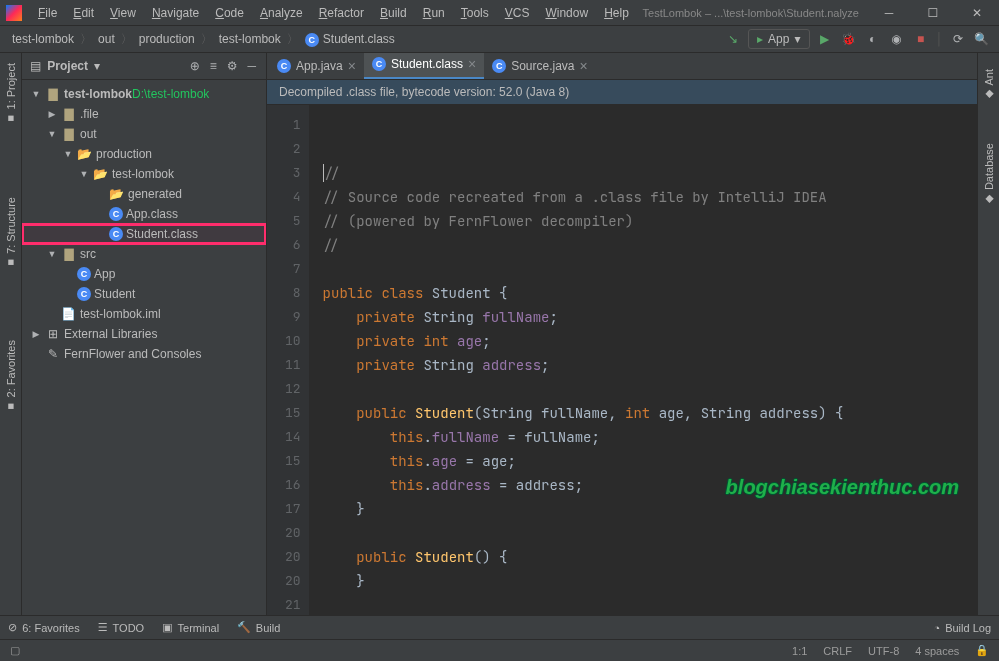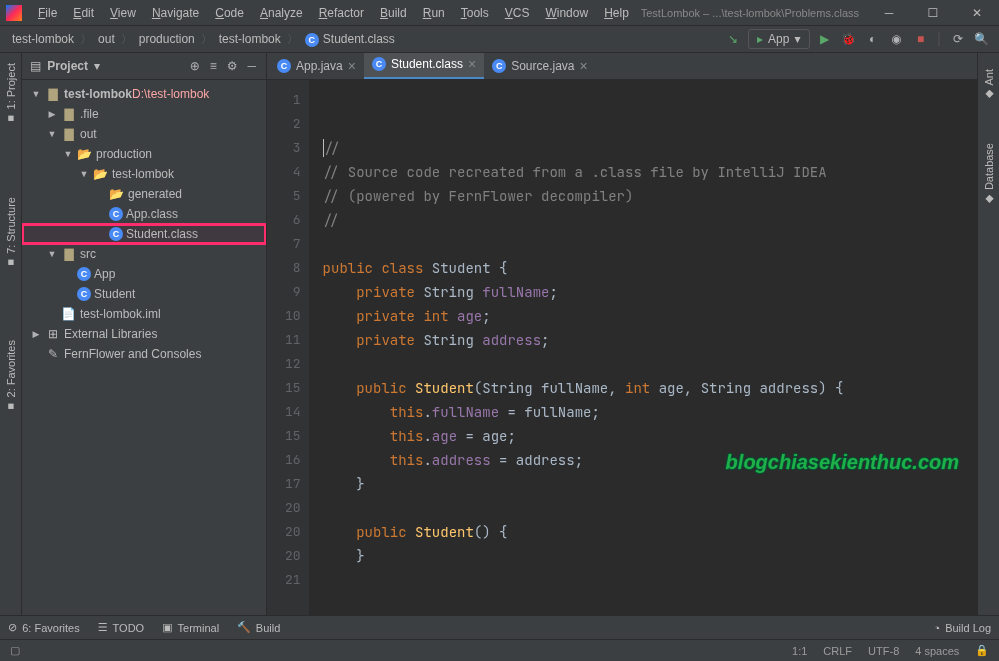--- a/index.html
+++ b/index.html
@@ -102,21 +102,21 @@
   outline: 3px solid #ff2d6c;
   outline-offset: -2px;
   background: #4f2a3a33;
 }
 .tw-indent { display: inline-block; }
 .tw-twisty { width: 12px; display: inline-flex; justify-content: center; color: #afb1b3; font-size: 9px; }
 .tw-icon { width: 16px; height: 16px; display: inline-flex; align-items: center; justify-content: center; margin: 0 3px; font-size: 12px; }
 .folder { color: #b0a47e; }
 .folder-open { color: #d68f3a; }
 .class-icon { background: #4a8af4; color: white; border-radius: 50%; width: 14px; height: 14px; font-size: 9px; font-weight: bold; }
-.dim { color: #fca5a5; }
+.dim { color: #22c55e; }
 .editor-area { flex: 1; display: flex; flex-direction: column; background: #2b2b2b; }
 .editor-tabs {
   height: 27px;
   background: #3c3f41;
   display: flex;
   align-items: flex-end;
   border-bottom: 1px solid #2b2b2b;
   padding-left: 2px;
 }
 .etab {
@@ -229,21 +229,21 @@
       <div class="menu-item"><u>C</u>ode</div>
       <div class="menu-item"><u>A</u>nalyze</div>
       <div class="menu-item"><u>R</u>efactor</div>
       <div class="menu-item"><u>B</u>uild</div>
       <div class="menu-item"><u>R</u>un</div>
       <div class="menu-item"><u>T</u>ools</div>
       <div class="menu-item"><u>V</u>CS</div>
       <div class="menu-item"><u>W</u>indow</div>
       <div class="menu-item"><u>H</u>elp</div>
     </div>
-  <div class="title-text">TestLombok – ...\test-lombok\Problems.class</div>
+  <div class="title-text">TestLombok – ...\test-lombok\Student.nalyze</div>
   <div class="window-controls">
     <div class="wc">─</div>
     <div class="wc">☐</div>
     <div class="wc close">✕</div>
   </div>
 </div>
 
 <div class="toolbar-row">
   <div class="breadcrumbs" id="breadcrumbs">
       <span class="crumb"><span>test-lombok</span></span>
@@ -392,20 +392,21 @@
           <span class="class-icon" style="display: inline-flex; align-items: center; justify-content: center;">C</span>
           <span>Student.class</span>
           <span class="close">×</span>
         </div>
         <div class="etab">
           <span class="class-icon" style="display: inline-flex; align-items: center; justify-content: center;">C</span>
           <span>Source.java</span>
           <span class="close">×</span>
         </div>
       </div>
+    <div class="banner">Decompiled .class file, bytecode version: 52.0 (Java 8)</div>
     <div class="code-area">
       <div class="gutter" id="gutter">
           <div>1</div>
           <div>2</div>
           <div>3</div>
           <div>4</div>
           <div>5</div>
           <div>6</div>
           <div>7</div>
           <div>8</div>

